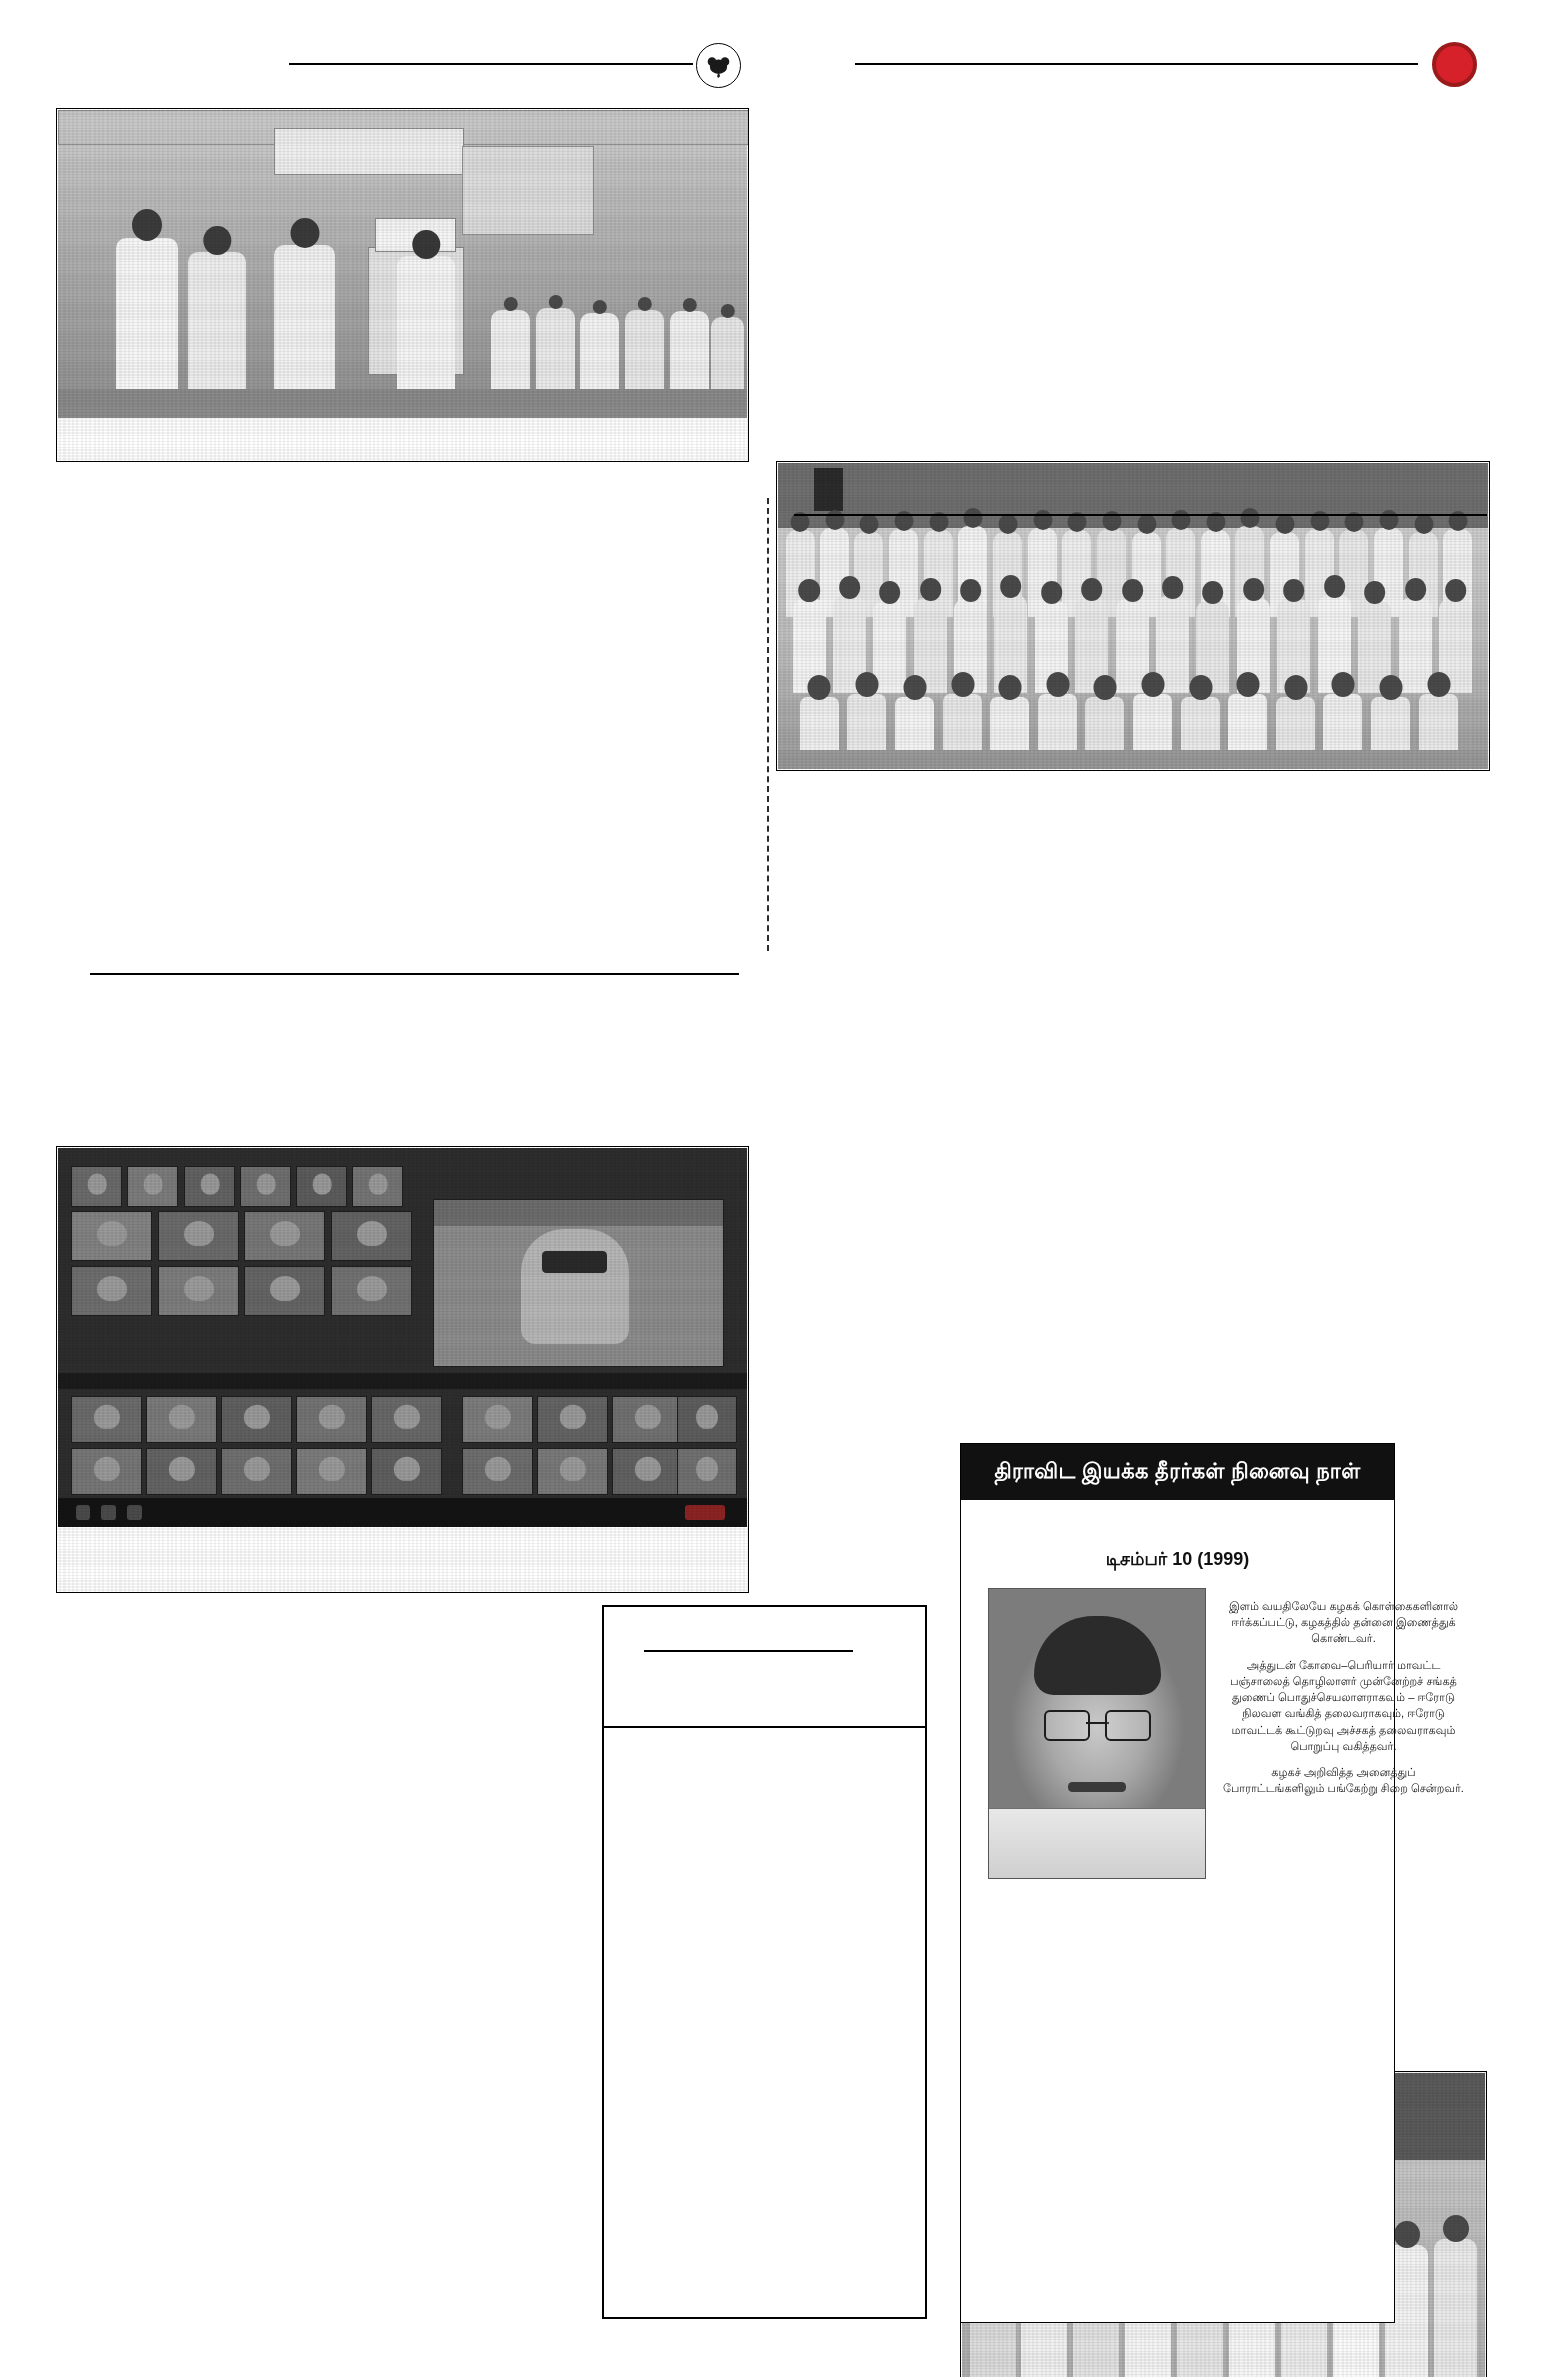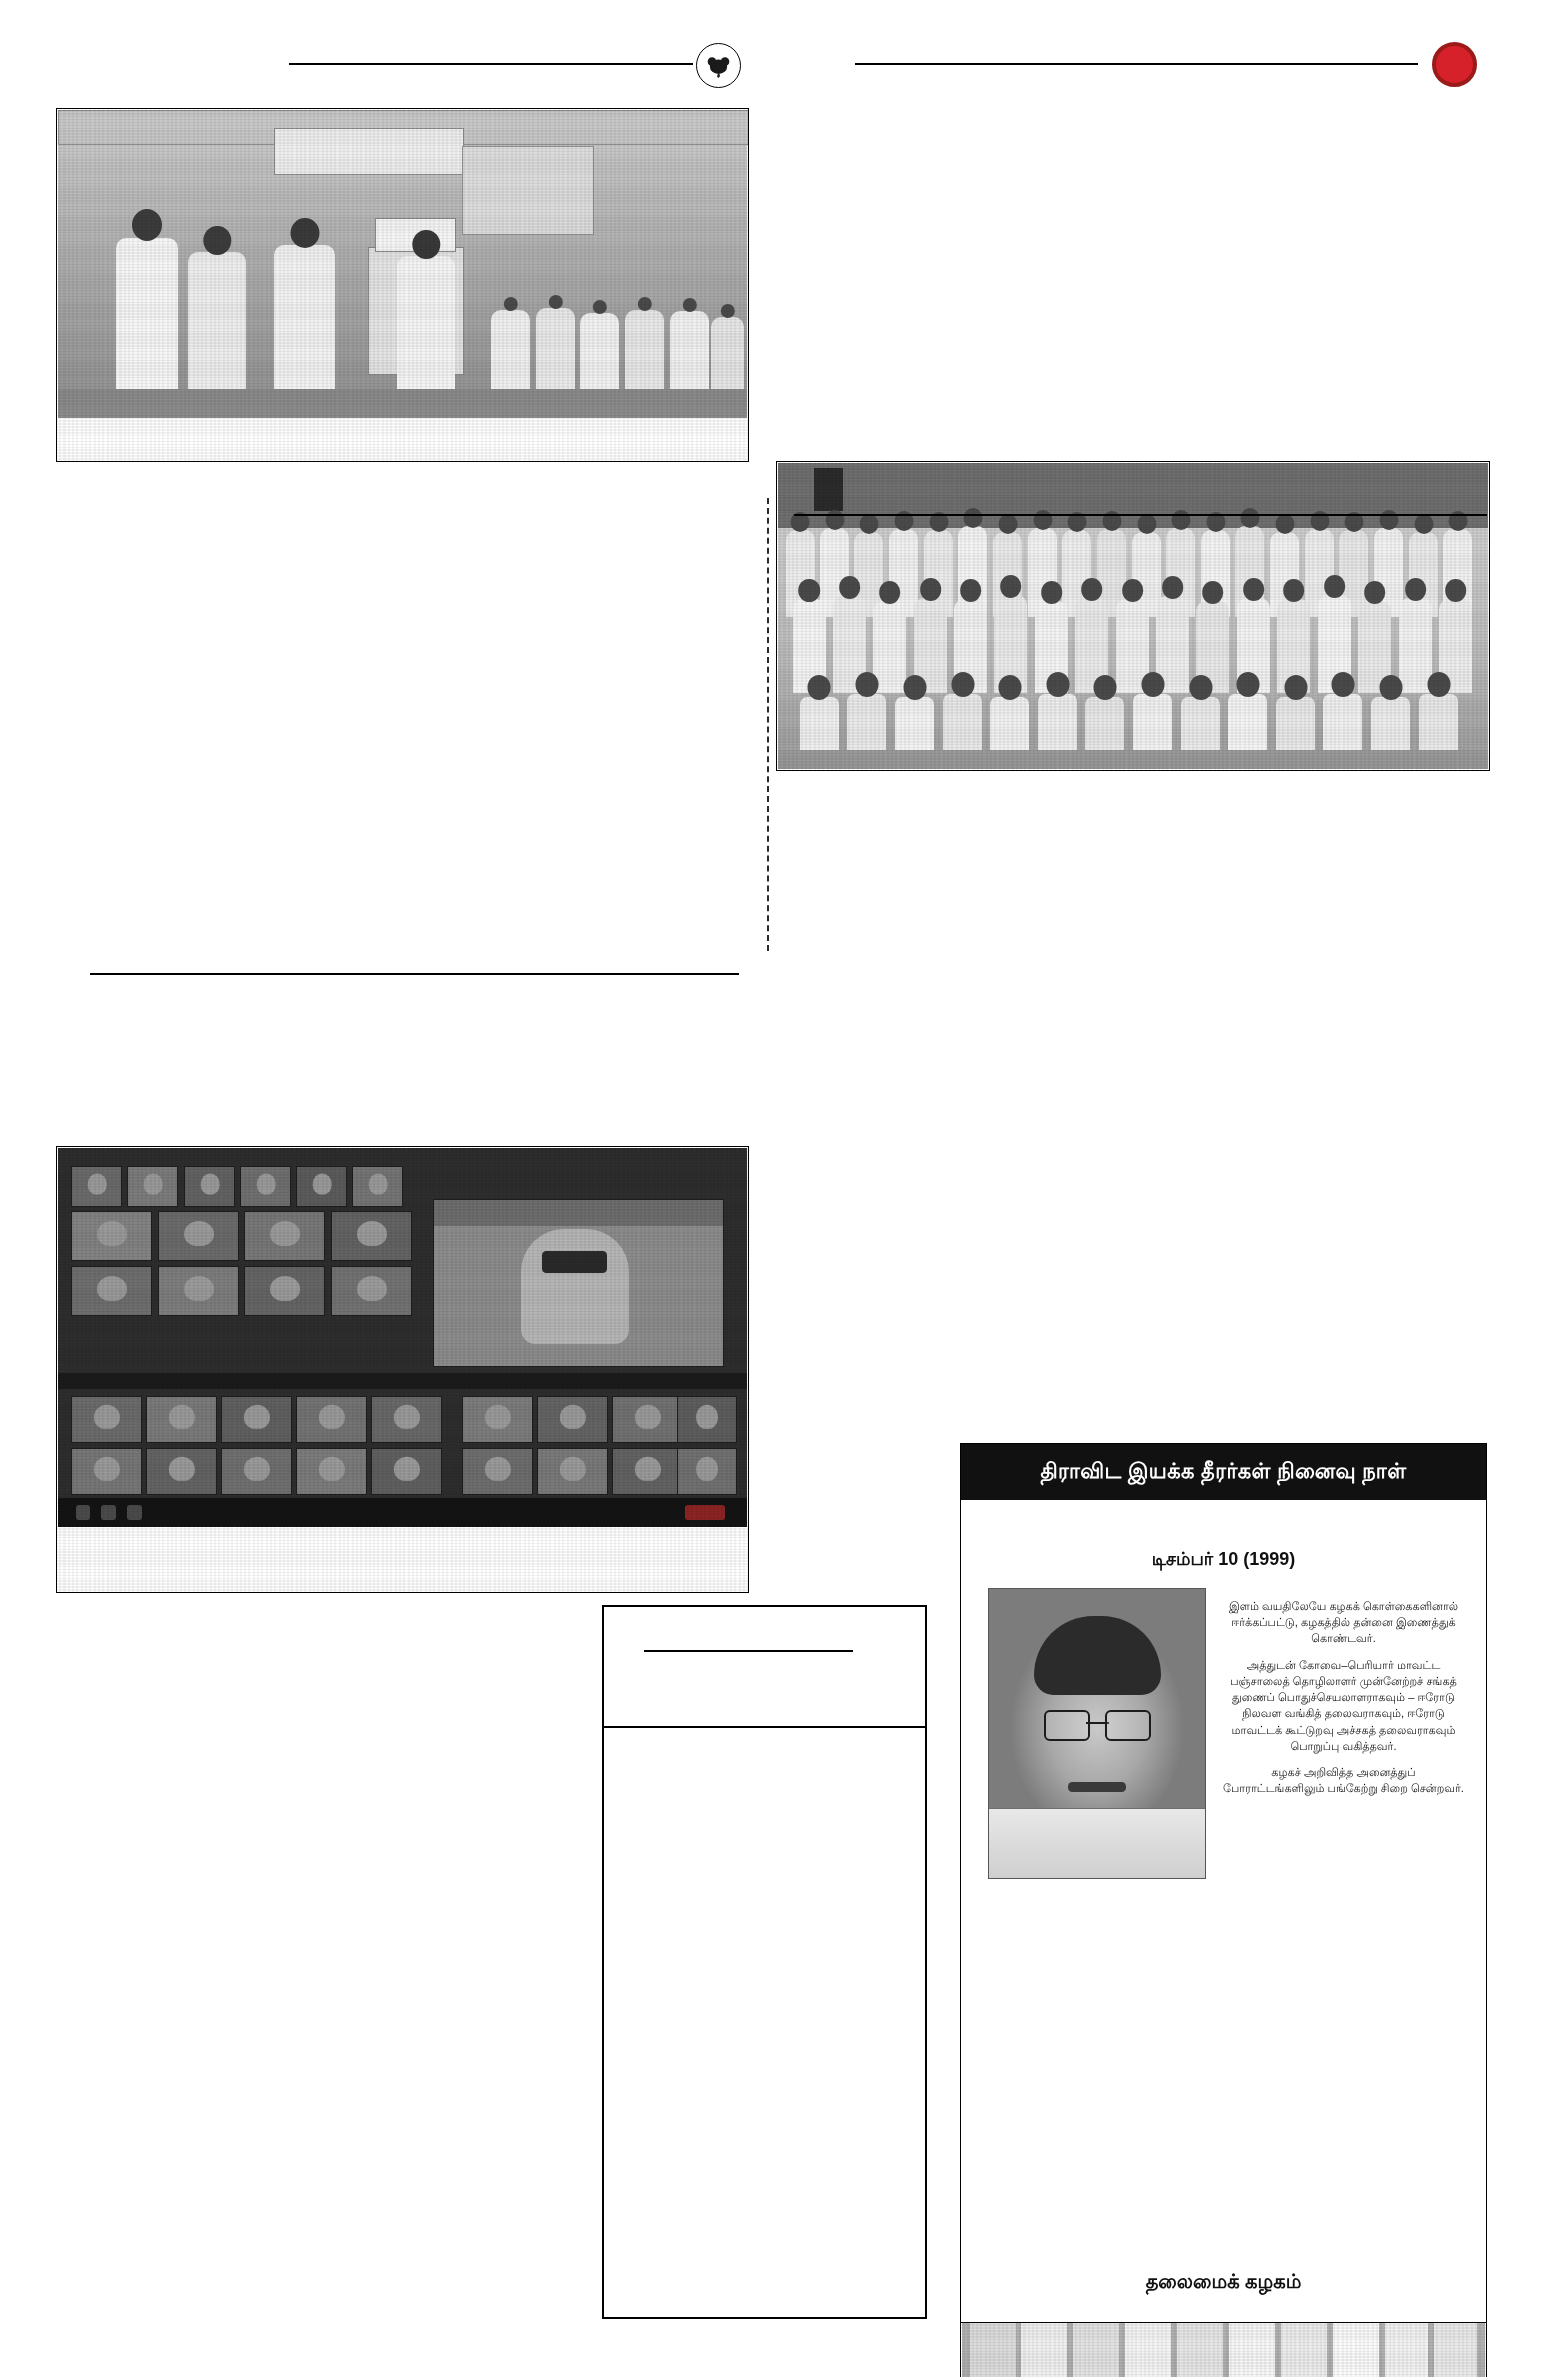--- a/index.html
+++ b/index.html
@@ -74,21 +74,21 @@
   
   #notice-box {
     left: 602px; top: 1605px; width: 325px; height: 714px;
     border: 2.9px solid #000; background: #fff;
   }
   #notice-box .hline-short { position:absolute; left: 40px; top: 43px; width: 209px; height:2.2px; background:#000; }
   #notice-box .hline-full { position:absolute; left: 0; top: 119px; width: 100%; height:2.2px; background:#000; }
 
   
   #memorial {
-    left: 960px; top: 1443px; width: 527px; height: 880px;
+    left: 960px; top: 1443px; width: 435px; height: 880px;
     border: 1.4px solid #000; background: #fff;
   }
   #memorial .banner {
     position: absolute; left: 0; top: 0; width: 100%; height: 56px;
     background: #111; color: #fff;
     display: flex; align-items: center; justify-content: center;
     font-size: 21px; font-weight: bold; letter-spacing: 0.4px;
   }
   #memorial .name {
     position: absolute; left: 0; top: 72px; width: 100%;
@@ -573,16 +573,15 @@
     <div class="grain"></div>
   </div>
 
   <div class="bio">
     <p>இளம் வயதிலேயே கழகக் கொள்கைகளினால் ஈர்க்கப்பட்டு, கழகத்தில் தன்னை இணைத்துக் கொண்டவர்.</p>
     <p>அத்துடன் கோவை–பெரியார் மாவட்ட பஞ்சாலைத் தொழிலாளர் முன்னேற்றச் சங்கத் துணைப் பொதுச்செயலாளராகவும் – ஈரோடு நிலவள வங்கித் தலைவராகவும், ஈரோடு மாவட்டக் கூட்டுறவு அச்சகத் தலைவராகவும் பொறுப்பு வகித்தவர்.</p>
     <p>கழகச் அறிவித்த அனைத்துப் போராட்டங்களிலும் பங்கேற்று சிறை சென்றவர்.</p>
   </div>
 
   <div class="org">
-    <div>தலைமைக் கழகம்</div>
   </div>
 </div>
 
 
 </body></html>

